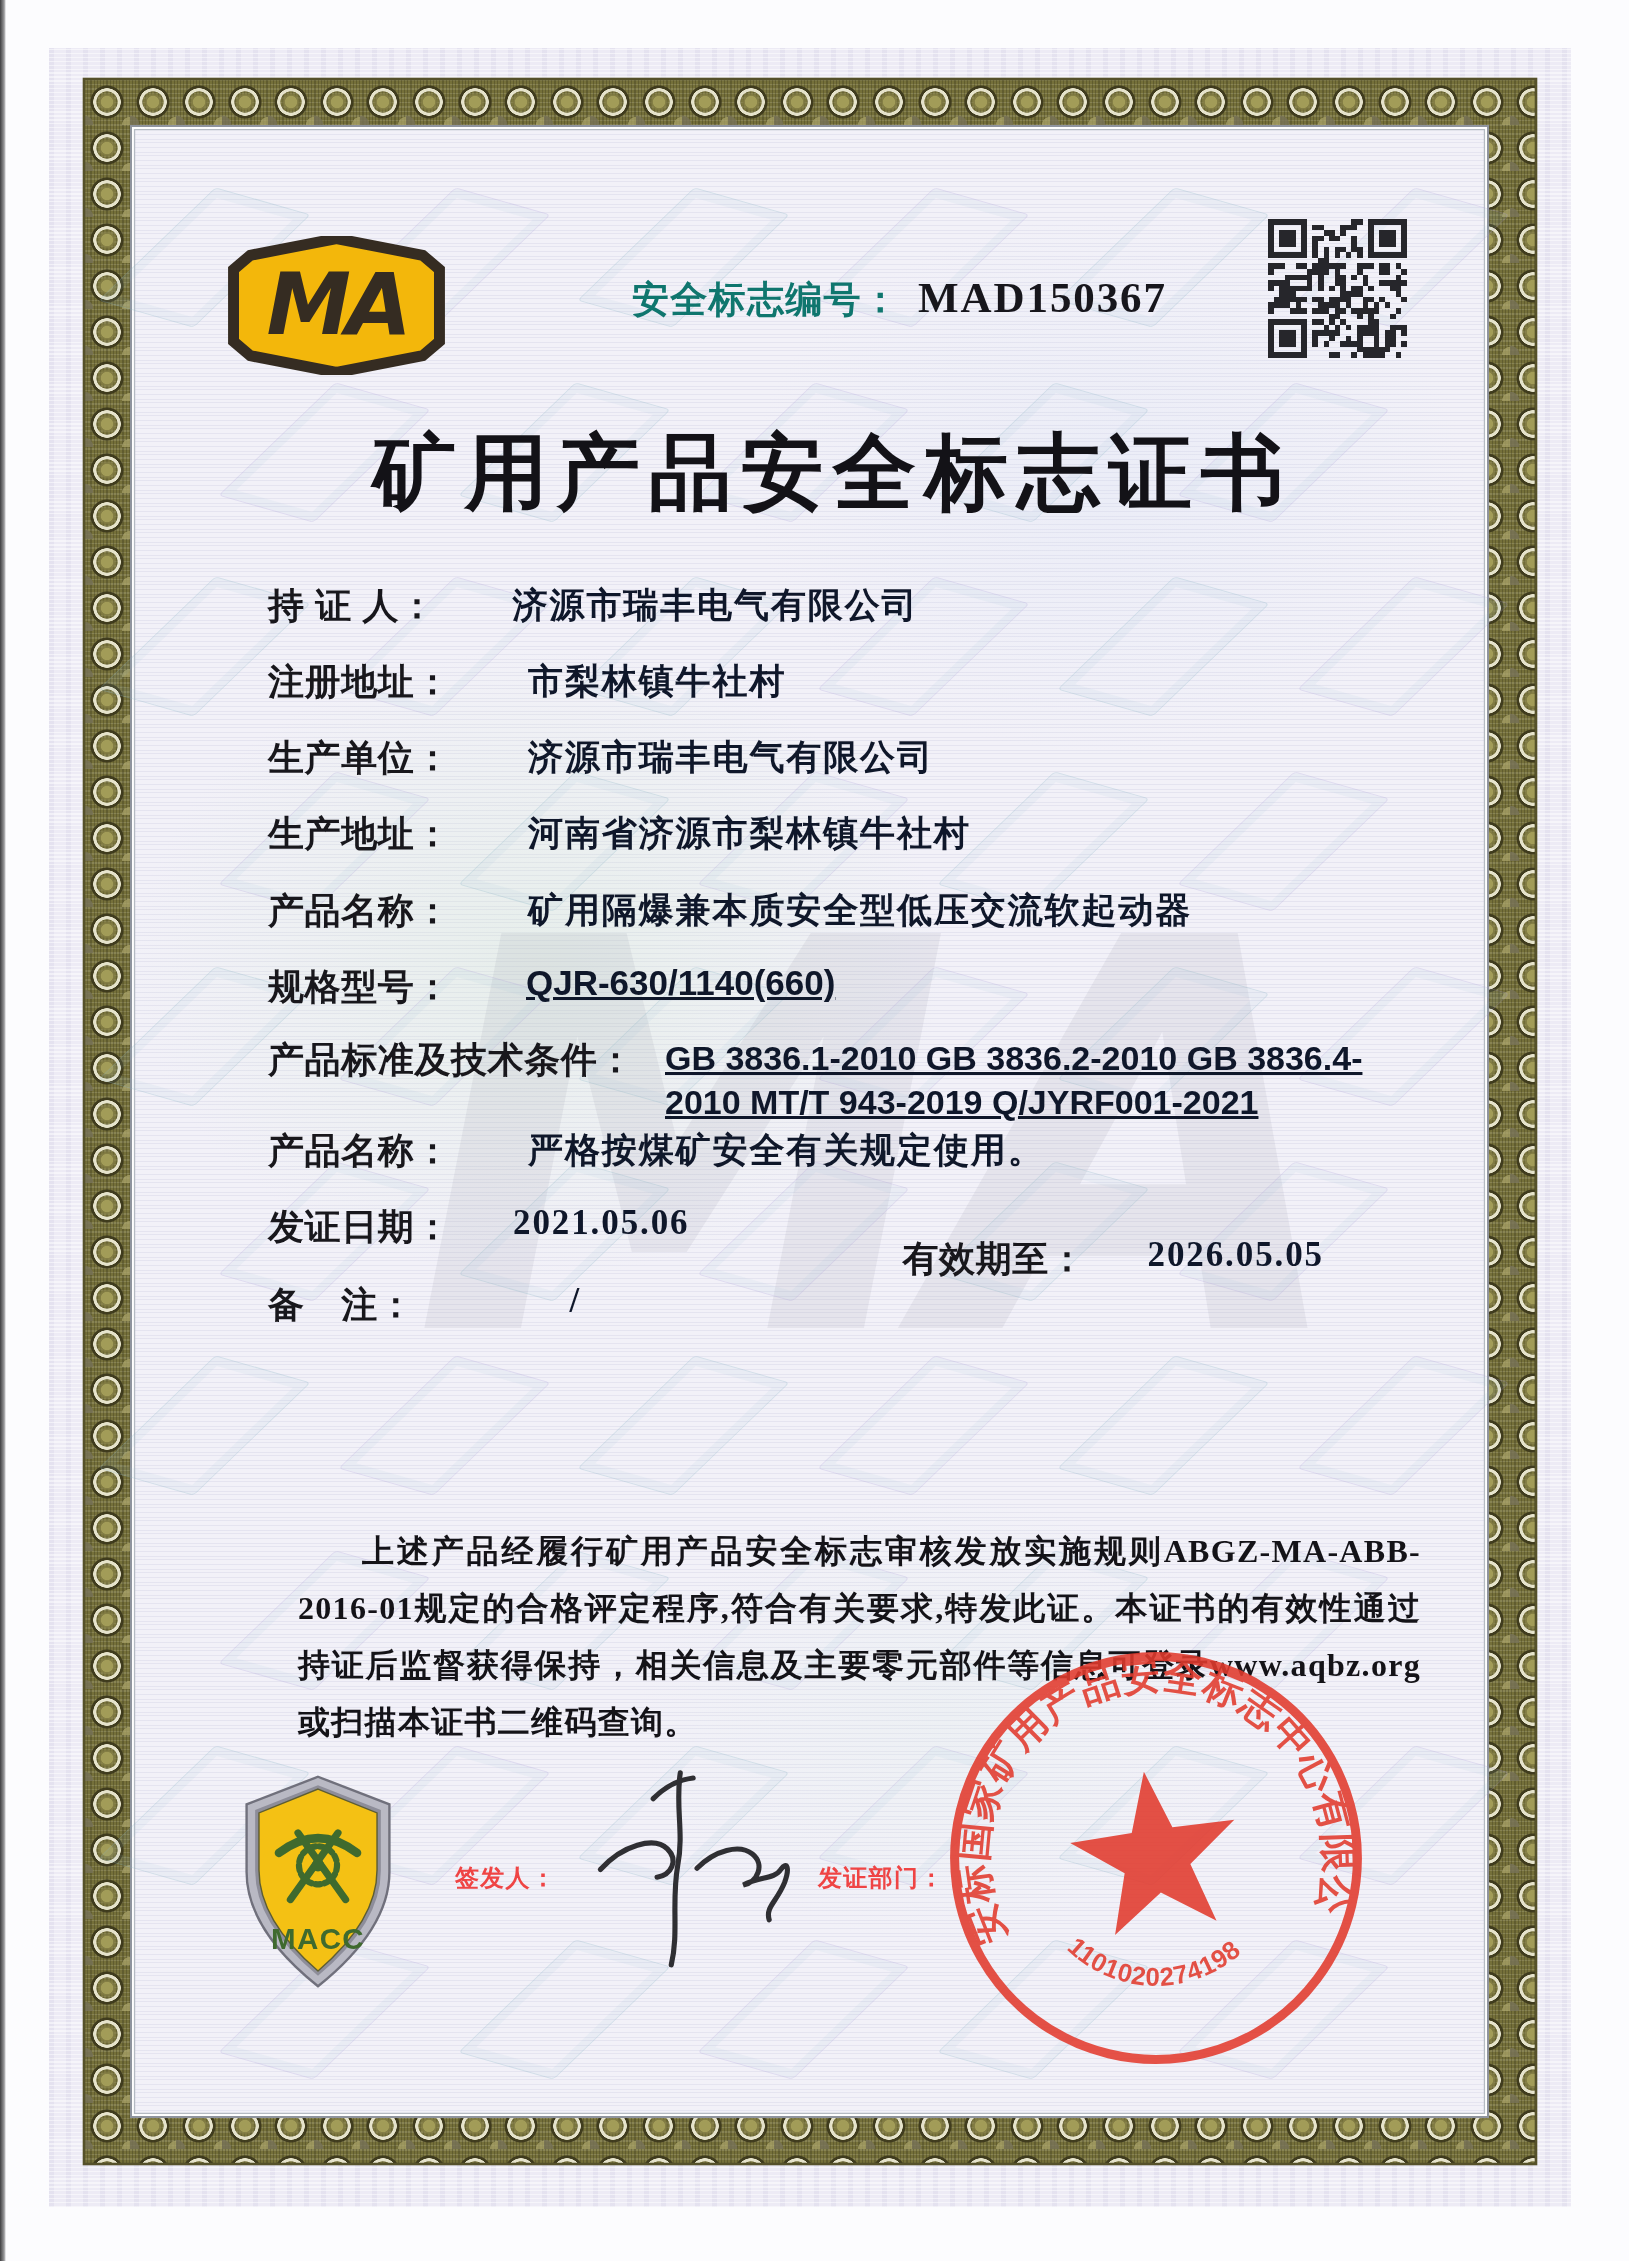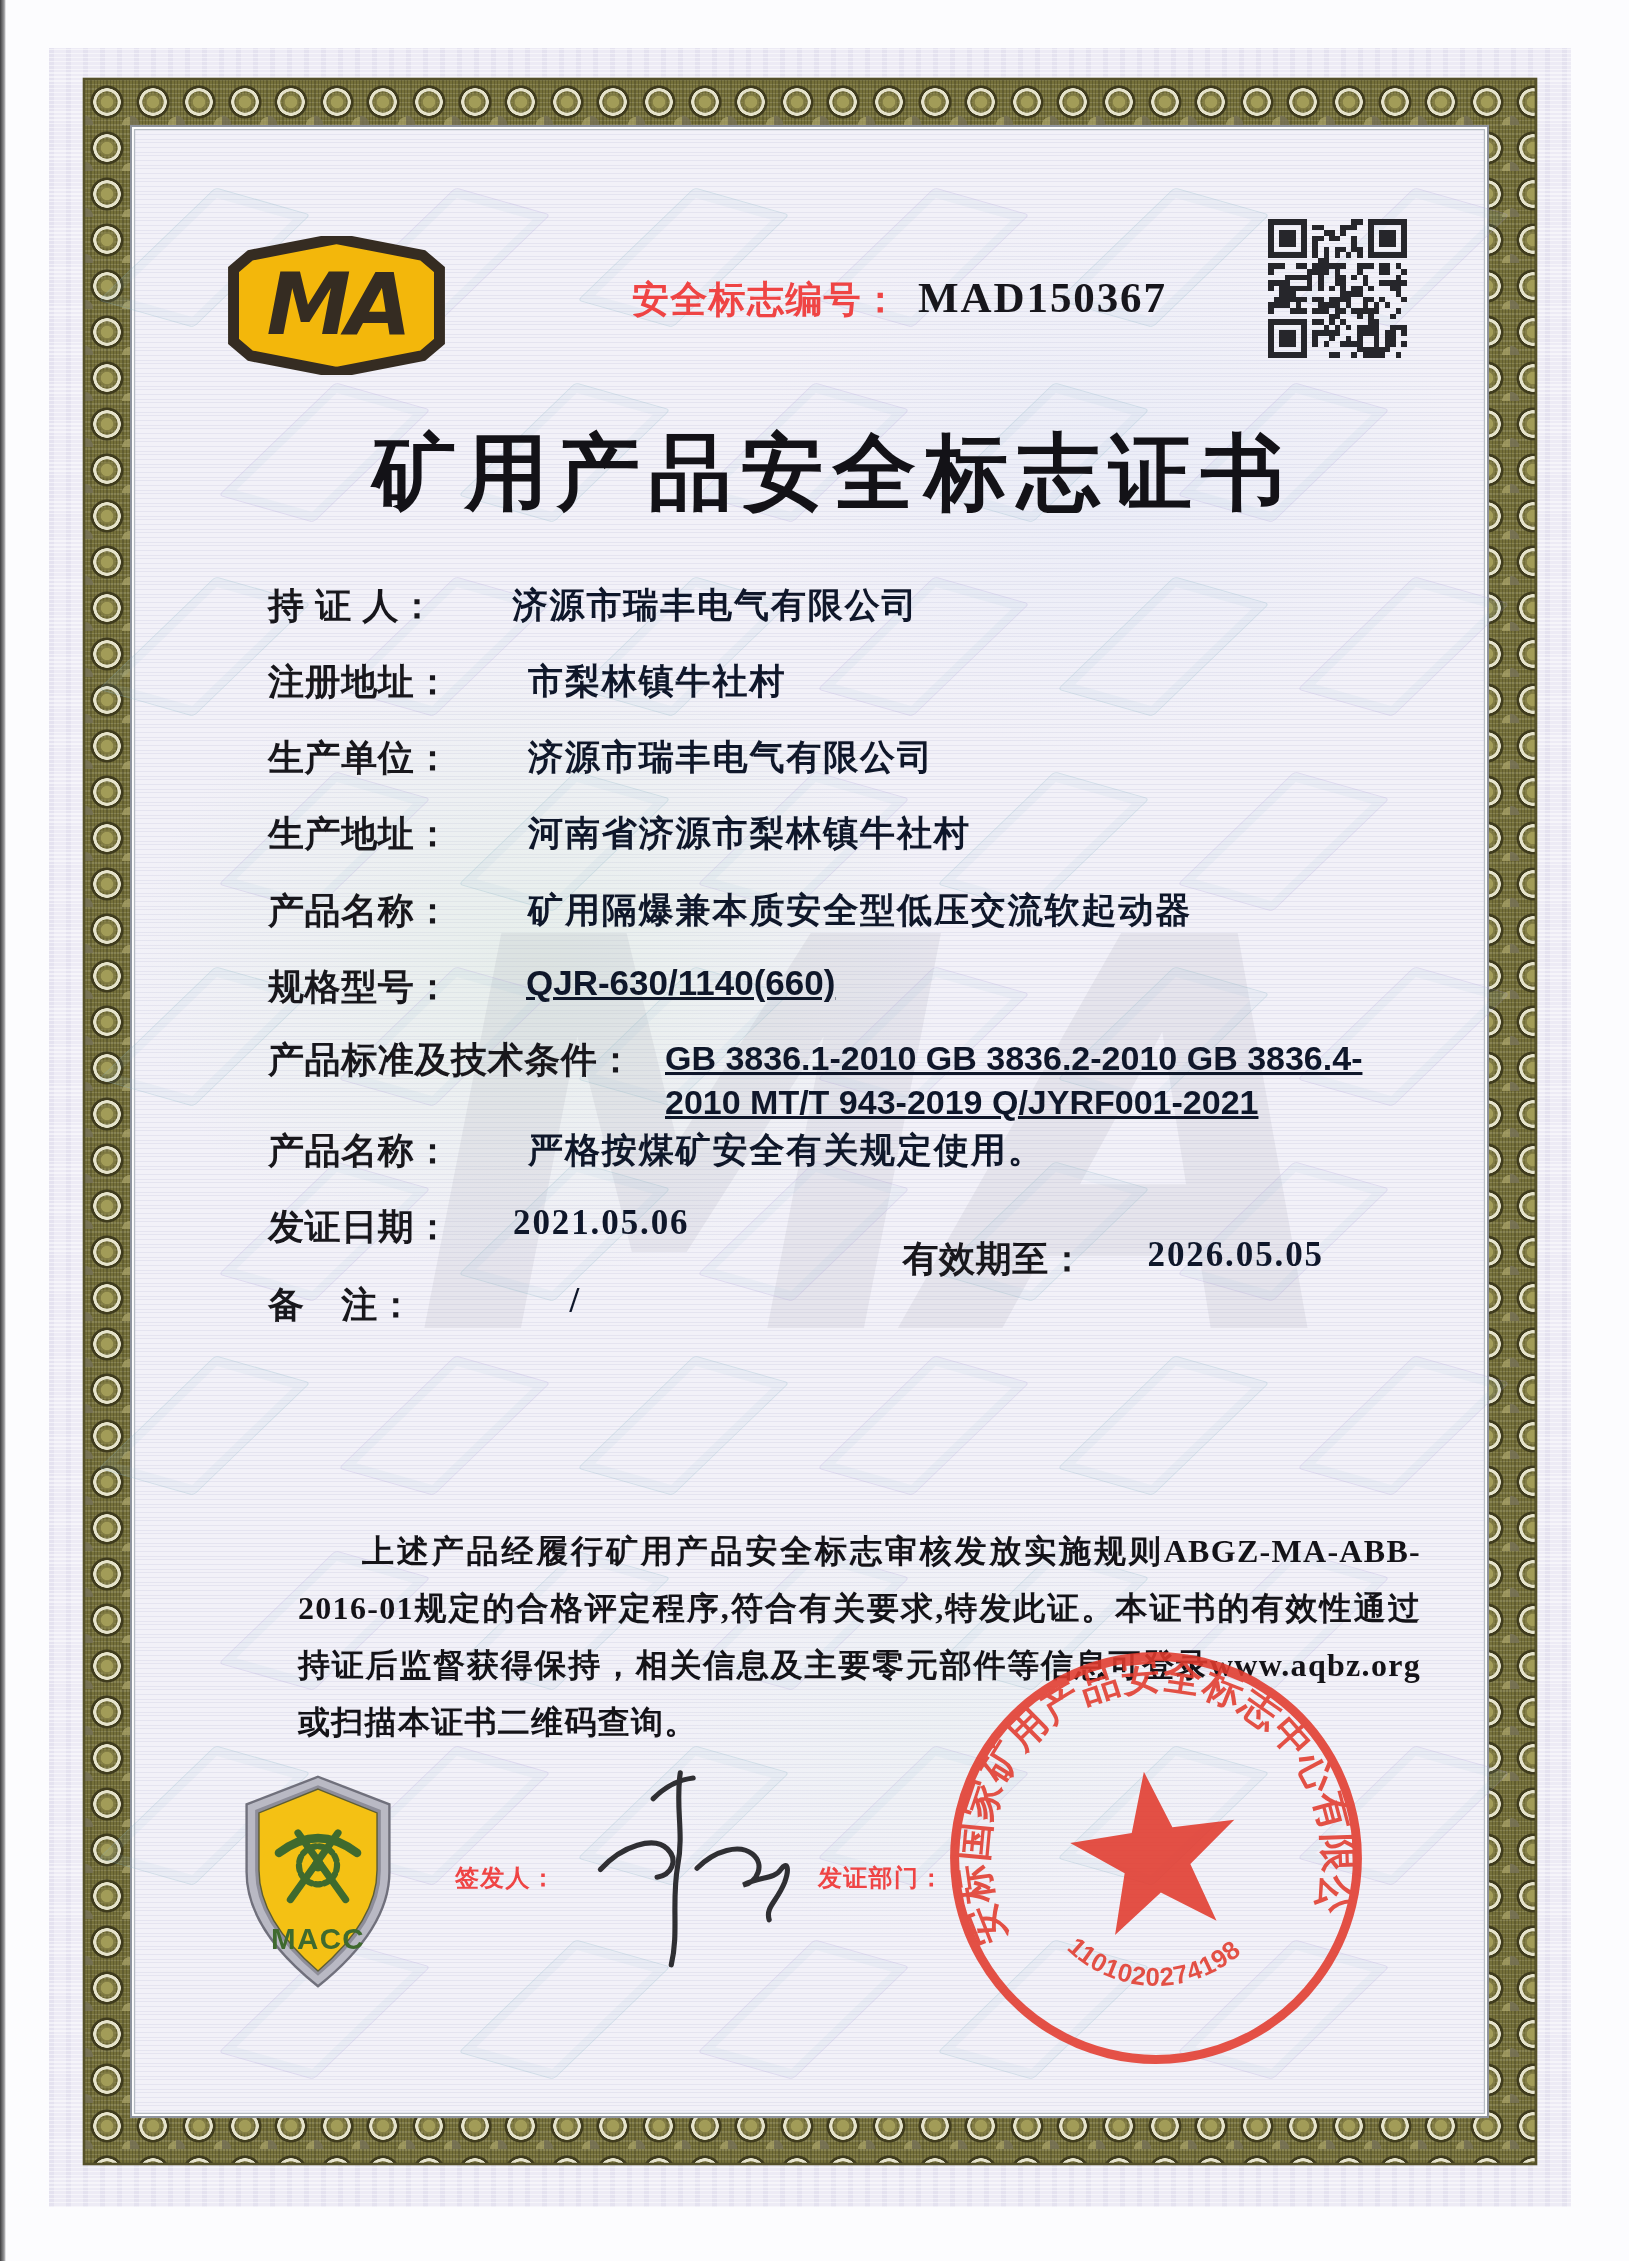--- a/index.html
+++ b/index.html
@@ -41,21 +41,21 @@
       transform:rotate(16deg) skewX(-30deg);border-radius:3.9px;
       box-shadow:inset 0 0 0 9px rgba(160,195,215,.10);}
   .ghost-ma{position:absolute;left:413px;top:870px;font-size:542px;line-height:1;
       font-style:italic;font-weight:bold;letter-spacing:-19.3px;color:rgba(138,138,160,.12);
       font-family:"DejaVu Sans",sans-serif;}
   
   .layer{position:absolute;inset:0;z-index:4;}
   .abs{position:absolute;}
   
   .serial-row{left:632px;top:273px;display:flex;align-items:baseline;}
-  .serial-label{font-size:37px;font-weight:bold;letter-spacing:1.3px;color:#ef4444;}
+  .serial-label{font-size:37px;font-weight:bold;letter-spacing:1.3px;color:#0f766e;}
   .serial-value{font-size:43px;margin-left:18px;font-family:"Liberation Serif","DejaVu Serif",serif;
                 font-weight:600;letter-spacing:1.9px;color:#17161c;}
   .qr{left:1268px;top:219px;width:139px;height:139px;display:grid;
       grid-template-columns:repeat(25,1fr);grid-template-rows:repeat(25,1fr);}
   .qr span{background:transparent;}
   .qr span.d{background:#26262b;}
   
   .title{left:16px;right:0;top:418px;text-align:center;font-size:83px;font-weight:bold;
          letter-spacing:9px;color:#131217;padding-left:19.3px;}
   

